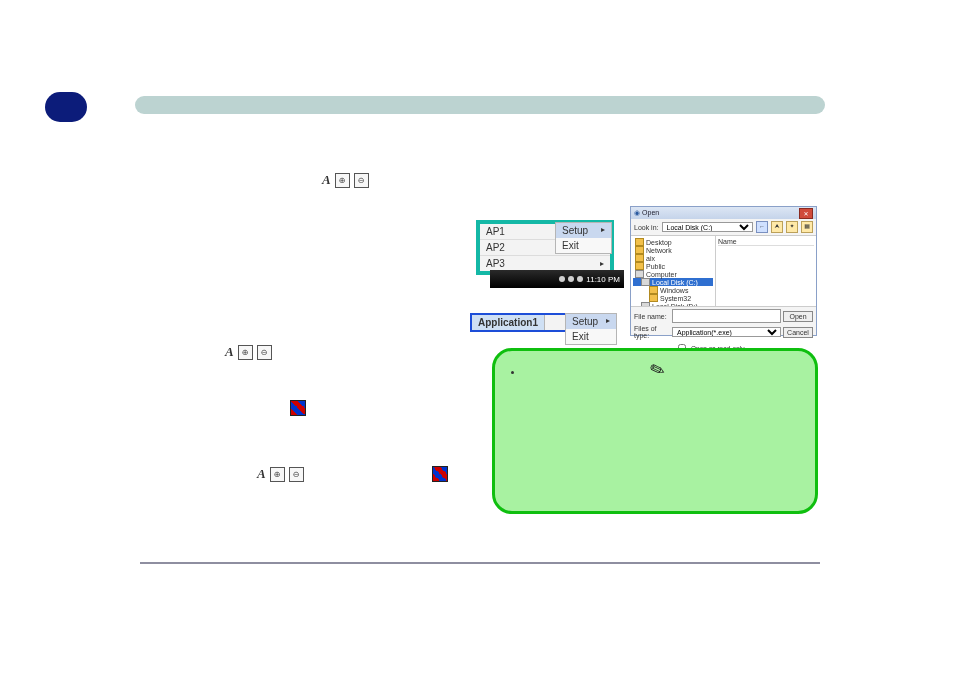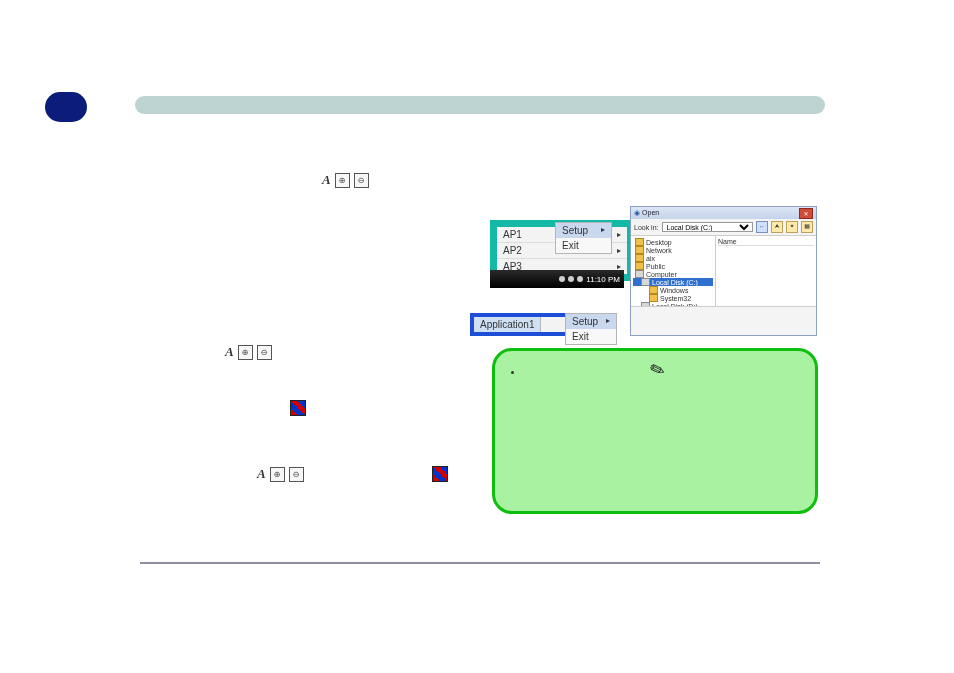--- a/index.html
+++ b/index.html
@@ -44,25 +44,25 @@
   }
   .script-a { font-style: italic; font-family: "Times New Roman", serif; font-weight: bold; font-size: 13px; }
   .glitch-icon {
     width: 14px; height: 14px; display: inline-block;
     background: linear-gradient(45deg, #cc0000 25%, #0033cc 25% 50%, #cc0000 50% 75%, #0033cc 75%);
     border: 1px solid #222;
   }
   
   .menu-block {
     position: absolute;
-    left: 490px;
+    left: 476px;
     top: 220px;
     width: 130px;
     background: #f3f3f3;
-    border: 7px solid #14b8a6;
+    border: 4px solid #14b8a6;
     font-size: 10px;
   }
   .menu-block .row {
     display: flex; align-items: center; justify-content: space-between;
     padding: 2px 6px;
     border-bottom: 1px solid #dcdcdc;
   }
   .menu-block .row:last-child { border-bottom: none; gap: 20px; }
   .submenu {
     position: absolute;
@@ -91,22 +91,23 @@
     padding-right: 4px;
     gap: 3px;
   }
   .taskbar .dot { width:6px; height:6px; border-radius:50%; background:#cfcfcf; }
   .menu-block2 {
     position: absolute;
     left: 470px;
     top: 313px;
     width: 130px;
     background: #f3f3f3;
-    border: 4px solid #1d4ed8;
+    border: 2px solid #1d4ed8;
     font-size: 10px;
+    font-weight: bold;
   }
   .menu-block2 .row {
     display: flex; align-items: center; justify-content: space-between;
     padding: 2px 6px;
   }
   .menu-block2 .lbl { background:#cfe0f4; padding:2px 6px; border-right:1px solid #b5b5b5; }
   .submenu2 {
     position: absolute;
     left: 565px;
     top: 313px;
@@ -318,20 +319,32 @@
         <div class="node indent1">
             <span class="drive-ico"></span>
             <span>Local Disk (D:)</span>
           </div>
 
       </div>
       <div class="listpane">
         <div style="font-size:7px; border-bottom:1px solid #ddd;">Name</div>
       </div>
     </div>
+    <div class="bottom">
+      <span>File name:</span>
+      <input type="text" style="">
+      <div class="btn">Open</div>
+      <span>Files of type:</span>
+      <select><option>Application(*.exe)</option></select>
+      <div class="btn">Cancel</div>
+      <div class="chk">
+        <input type="checkbox" style="width: 8px; height: 8px;">
+        <span>Open as read-only</span>
+      </div>
+    </div>
   </div>
 
   <div class="note">
     <span class="pen">✎</span>
     <span class="dotmark"></span>
   </div>
 
   <div class="hr"></div>
 
 </div>

